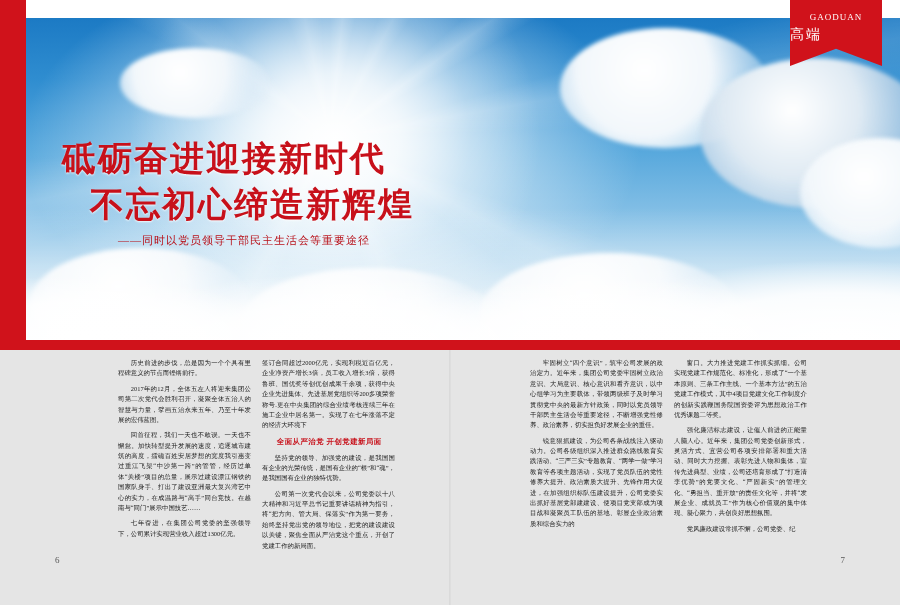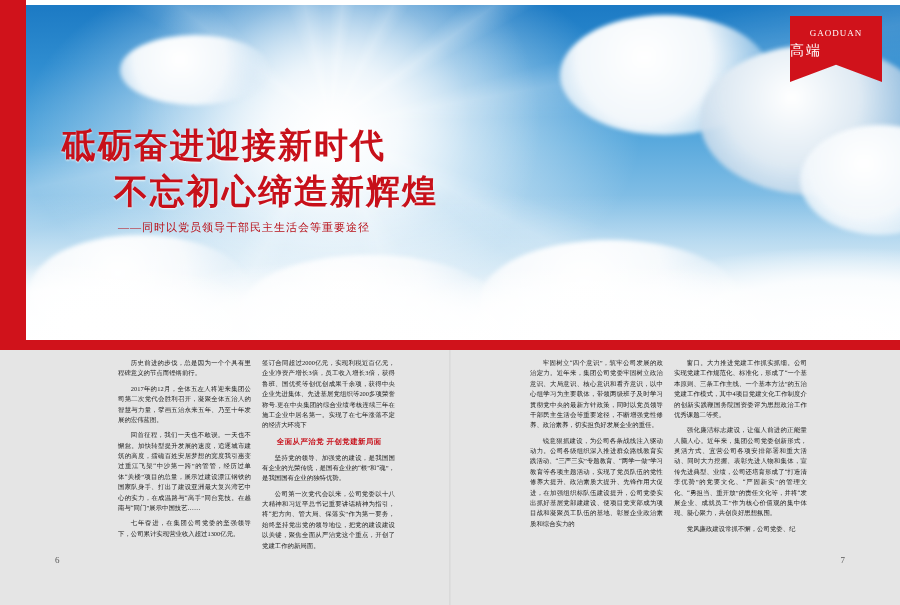--- a/index.html
+++ b/index.html
@@ -12,21 +12,21 @@
     width: 900px;
     height: 605px;
     overflow: hidden;
     font-family: "Liberation Sans", sans-serif;
     background: #ffffff;
   }
 
   
   .hero {
     position: absolute;
-    left: 0; top: 5px;
+    left: 0; top: 18px;
     width: 900px;
     height: 340px;
     overflow: hidden;
     background:
       radial-gradient(ellipse 500px 300px at 330px 130px, rgba(255,255,255,0.95) 0%, rgba(255,255,255,0.55) 28%, rgba(255,255,255,0.0) 62%),
       linear-gradient(to bottom, #1c7ac4 0%, #2f8dd0 18%, #59a9dd 40%, #8fc5e8 62%, #bcdcf0 80%, #d9ebf6 100%);
   }
   
   .rays {
     position: absolute;
@@ -105,21 +105,21 @@
     position: absolute;
     left: 0; top: 340px;
     width: 900px; height: 10px;
     background: #d0121b;
   }
 
   
   .ribbon {
     position: absolute;
     right: 18px; top: 0;
-    width: 92px; height: 66px; margin-top: 16px;
+    width: 92px; height: 66px;
   }
   .ribbon-shape {
     position: absolute;
     left: 0; top: 0;
     width: 92px; height: 66px;
     background: #d0121b;
     clip-path: polygon(0 0, 100% 0, 100% 100%, 50% 74%, 0 100%);
   }
   .ribbon-en {
     position: absolute;
@@ -151,21 +151,21 @@
   .headline-line {
     color: #c7101a;
     font-family: "Liberation Serif", serif;
     font-weight: bold;
     font-size: 34px;
     letter-spacing: 2px;
     line-height: 1.35;
     text-shadow: 0 1px 2px rgba(255,255,255,0.85);
     white-space: nowrap;
   }
-  .headline-line.l2 { margin-left: 52px; }
+  .headline-line.l2 { margin-left: 28px; }
   .subhead {
     position: absolute;
     left: 118px; top: 215px;
     color: #b81019;
     font-family: "Liberation Serif", serif;
     font-size: 11px;
     letter-spacing: 1px;
     white-space: nowrap;
   }
 

